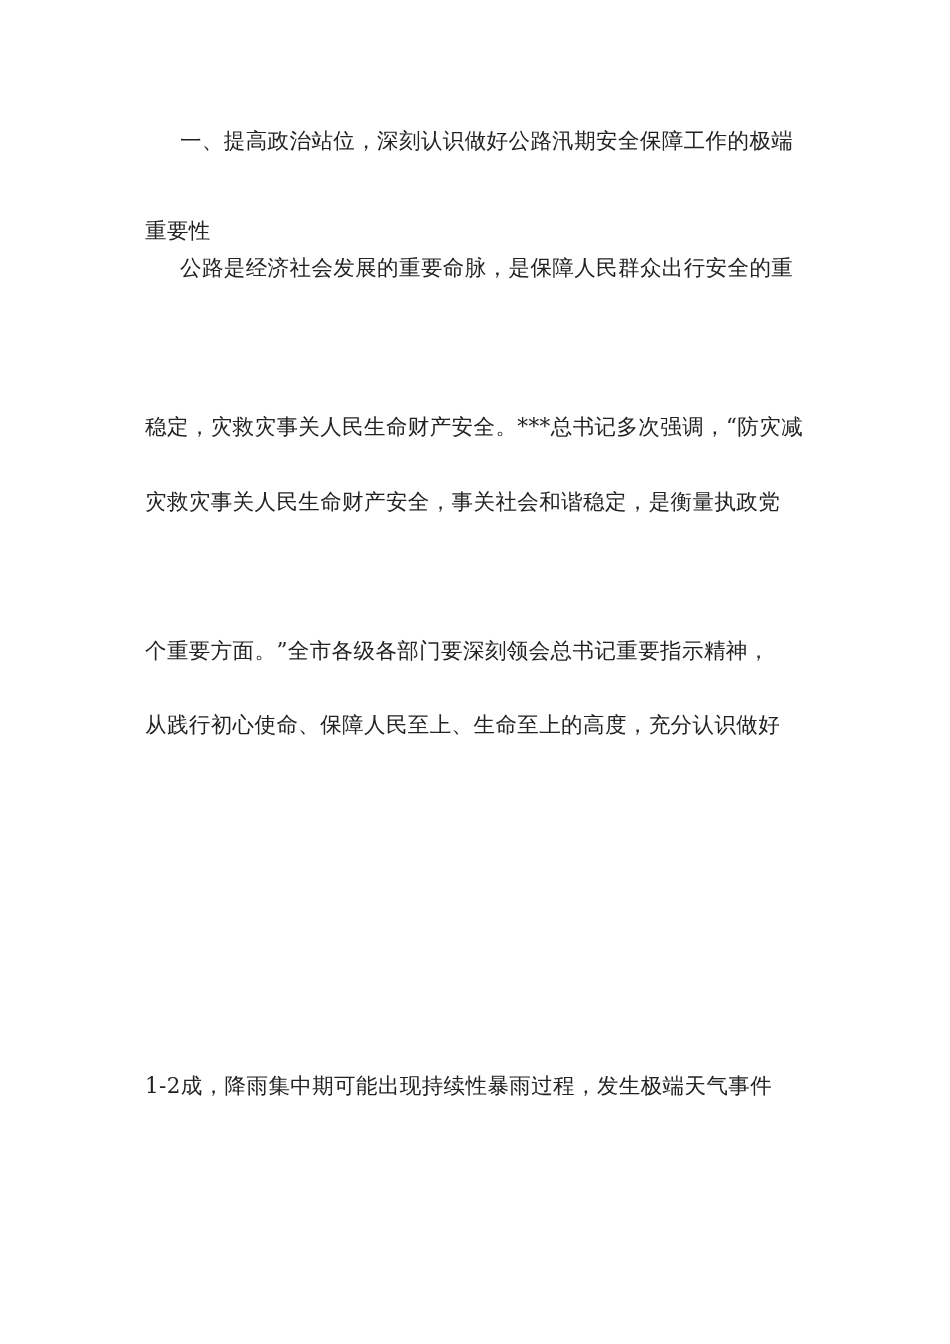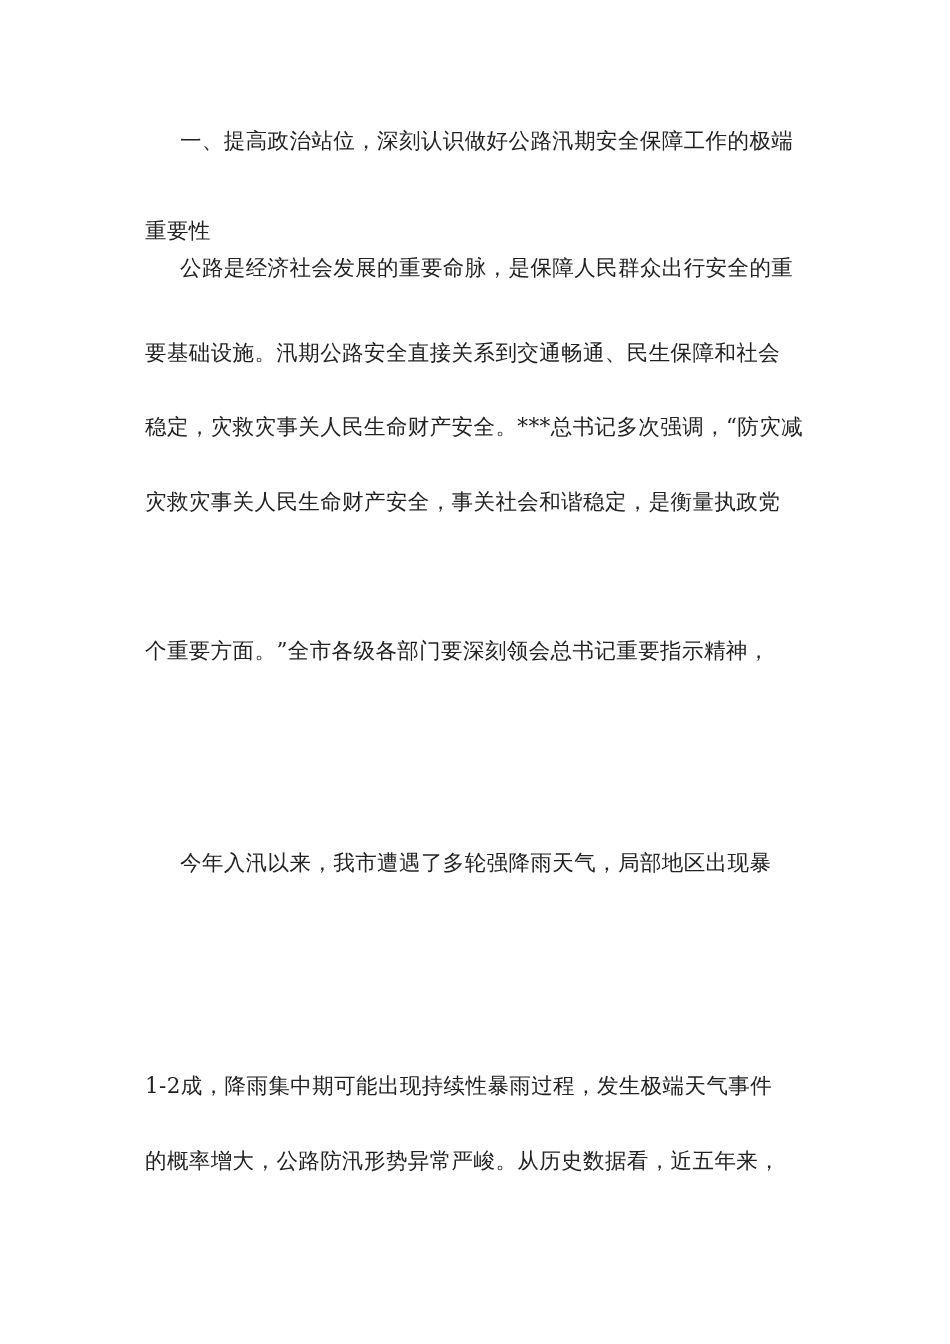--- a/index.html
+++ b/index.html
@@ -33,21 +33,19 @@
     .indent { left: 180px; }
   </style>
 </head>
 <body>
 
 <div class="page">
   <div class="line indent" style="top:128px">一、提高政治站位，深刻认识做好公路汛期安全保障工作的极端</div>
   <div class="line" style="top:218px">重要性</div>
 
   <div class="line indent" style="top:255px">公路是经济社会发展的重要命脉，是保障人民群众出行安全的重</div>
-  <div class="line" style="top:340px">要基础设施。汛期公路安全直接关系到交通畅通、民生保障和社会</div>
   <div class="line" style="top:414px">稳定，灾救灾事关人民生命财产安全。***总书记多次强调，“防灾减</div>
   <div class="line" style="top:489px">灾救灾事关人民生命财产安全，事关社会和谐稳定，是衡量执政党</div>
   <div class="line" style="top:638px">个重要方面。”全市各级各部门要深刻领会总书记重要指示精神，</div>
+  <div class="line" style="top:712px">从践行初心使命、保障人民至上、生命至上的高度，充分认识做好</div>
 
-  <div class="line indent" style="top:850px">今年入汛以来，我市遭遇了多轮强降雨天气，局部地区出现暴</div>
   <div class="line" style="top:1073px">1-2成，降雨集中期可能出现持续性暴雨过程，发生极端天气事件</div>
-  <div class="line" style="top:1148px">的概率增大，公路防汛形势异常严峻。从历史数据看，近五年来，</div>
 </div>
 
 </body></html>

